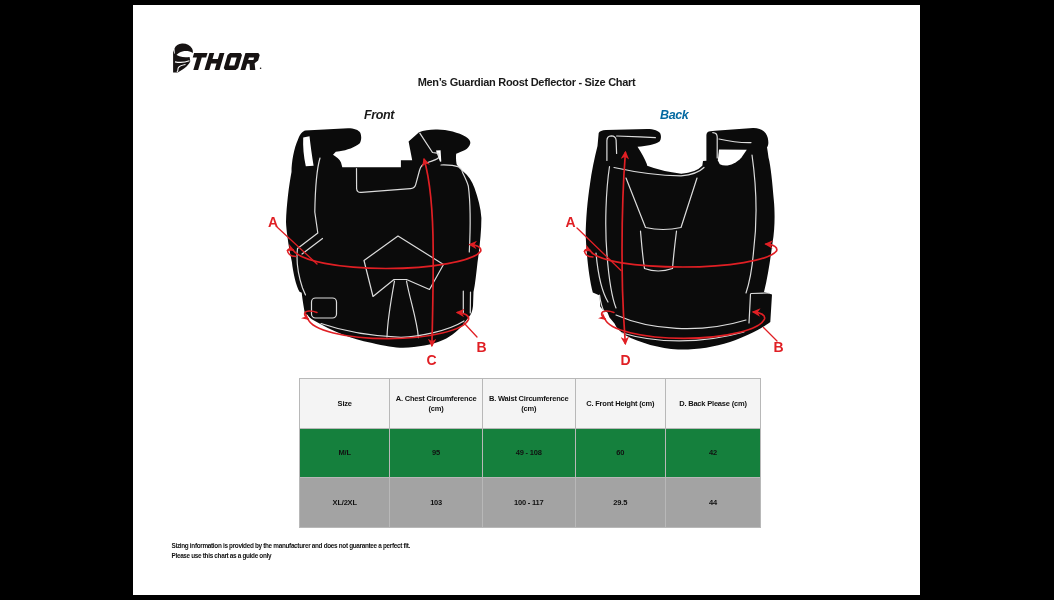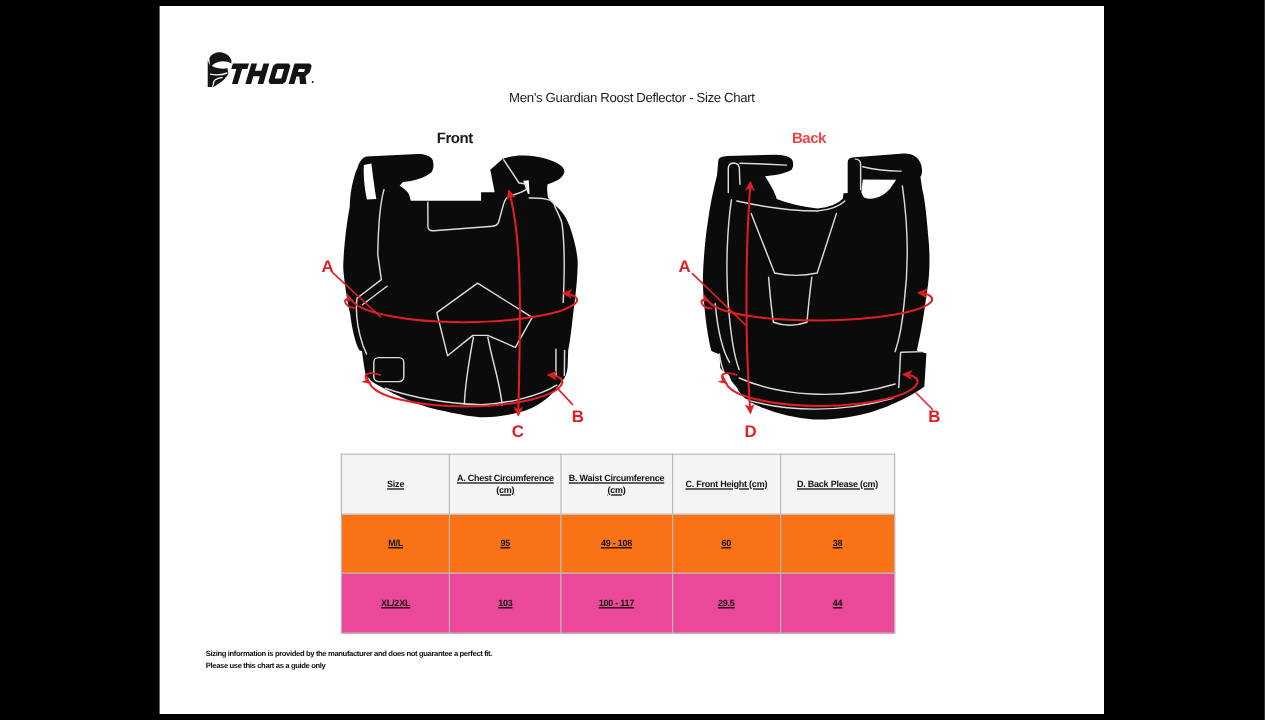--- a/index.html
+++ b/index.html
@@ -1,29 +1,29 @@
 <!DOCTYPE html>
 <html><head>
 <meta charset="utf-8">
 <style>
 html,body{margin:0;padding:0;}
 body{width:1054px;height:600px;background:#000;position:relative;overflow:hidden;
   font-family:"Liberation Sans",sans-serif;}
 #page{position:absolute;left:133px;top:5px;width:787px;height:590px;background:#fff;}
 .abs{position:absolute;}
-#title{left:0;top:71px;width:787px;text-align:center;font-size:11px;font-weight:normal;color:#1a1a1a;letter-spacing:-0.3px;}
-#frontlbl{left:231px;top:103px;font-size:12.5px;font-weight:bold;color:#1a1a1a;letter-spacing:-0.4px;}
-#backlbl{left:527px;top:103px;font-size:12.5px;font-weight:bold;color:#ef4444;letter-spacing:-0.4px;}
-#tablewrap{left:151px;top:373px;text-decoration:underline;}
+#title{left:0;top:71px;width:787px;text-align:center;font-size:11px;font-weight:bold;color:#1a1a1a;letter-spacing:-0.3px;}
+#frontlbl{left:231px;top:103px;font-size:12.5px;font-weight:bold;color:#1a1a1a;letter-spacing:-0.4px;font-style:italic;}
+#backlbl{left:527px;top:103px;font-size:12.5px;font-weight:bold;color:#0369a1;letter-spacing:-0.4px;font-style:italic;}
+#tablewrap{left:166px;top:373px;}
 table{border-collapse:collapse;table-layout:fixed;}
 td{border:1px solid #b8b8b8;text-align:center;vertical-align:middle;padding:0;
   font-size:7.5px;font-weight:bold;color:#111;letter-spacing:-0.2px;line-height:1.3;}
 tr.hdr td{background:#f4f4f4;height:49px;}
-tr.r1 td{background:#f97316;height:48px;}
-tr.r2 td{background:#ec4899;height:49px;}
+tr.r1 td{background:#15803d;height:48px;}
+tr.r2 td{background:#a3a3a3;height:49px;}
 #foot{left:38.5px;top:536px;font-size:6.4px;font-weight:bold;color:#111;line-height:9.8px;letter-spacing:-0.32px;}
 </style>
 </head>
 <body>
 <div id="page">
   <div class="abs" id="title">Men’s Guardian Roost Deflector - Size Chart</div>
   <div class="abs" id="frontlbl">Front</div>
   <div class="abs" id="backlbl">Back</div>
   <div class="abs" id="tablewrap">
     <table>
@@ -33,21 +33,21 @@
         <td style="width:91.4px">A. Chest Circumference<br>(cm)</td>
         <td style="width:91.9px">B. Waist Circumference<br>(cm)</td>
         <td style="width:89.2px">C. Front Height (cm)</td>
         <td style="width:94.2px">D. Back Please (cm)</td>
       </tr>
       <tr class="r1">
             <td>M/L</td>
             <td>95</td>
             <td>49 - 108</td>
             <td>60</td>
-            <td>38</td>
+            <td>42</td>
           </tr>
       <tr class="r2">
             <td>XL/2XL</td>
             <td>103</td>
             <td>100 - 117</td>
             <td>29.5</td>
             <td>44</td>
           </tr>
     </tbody>
       </table>

